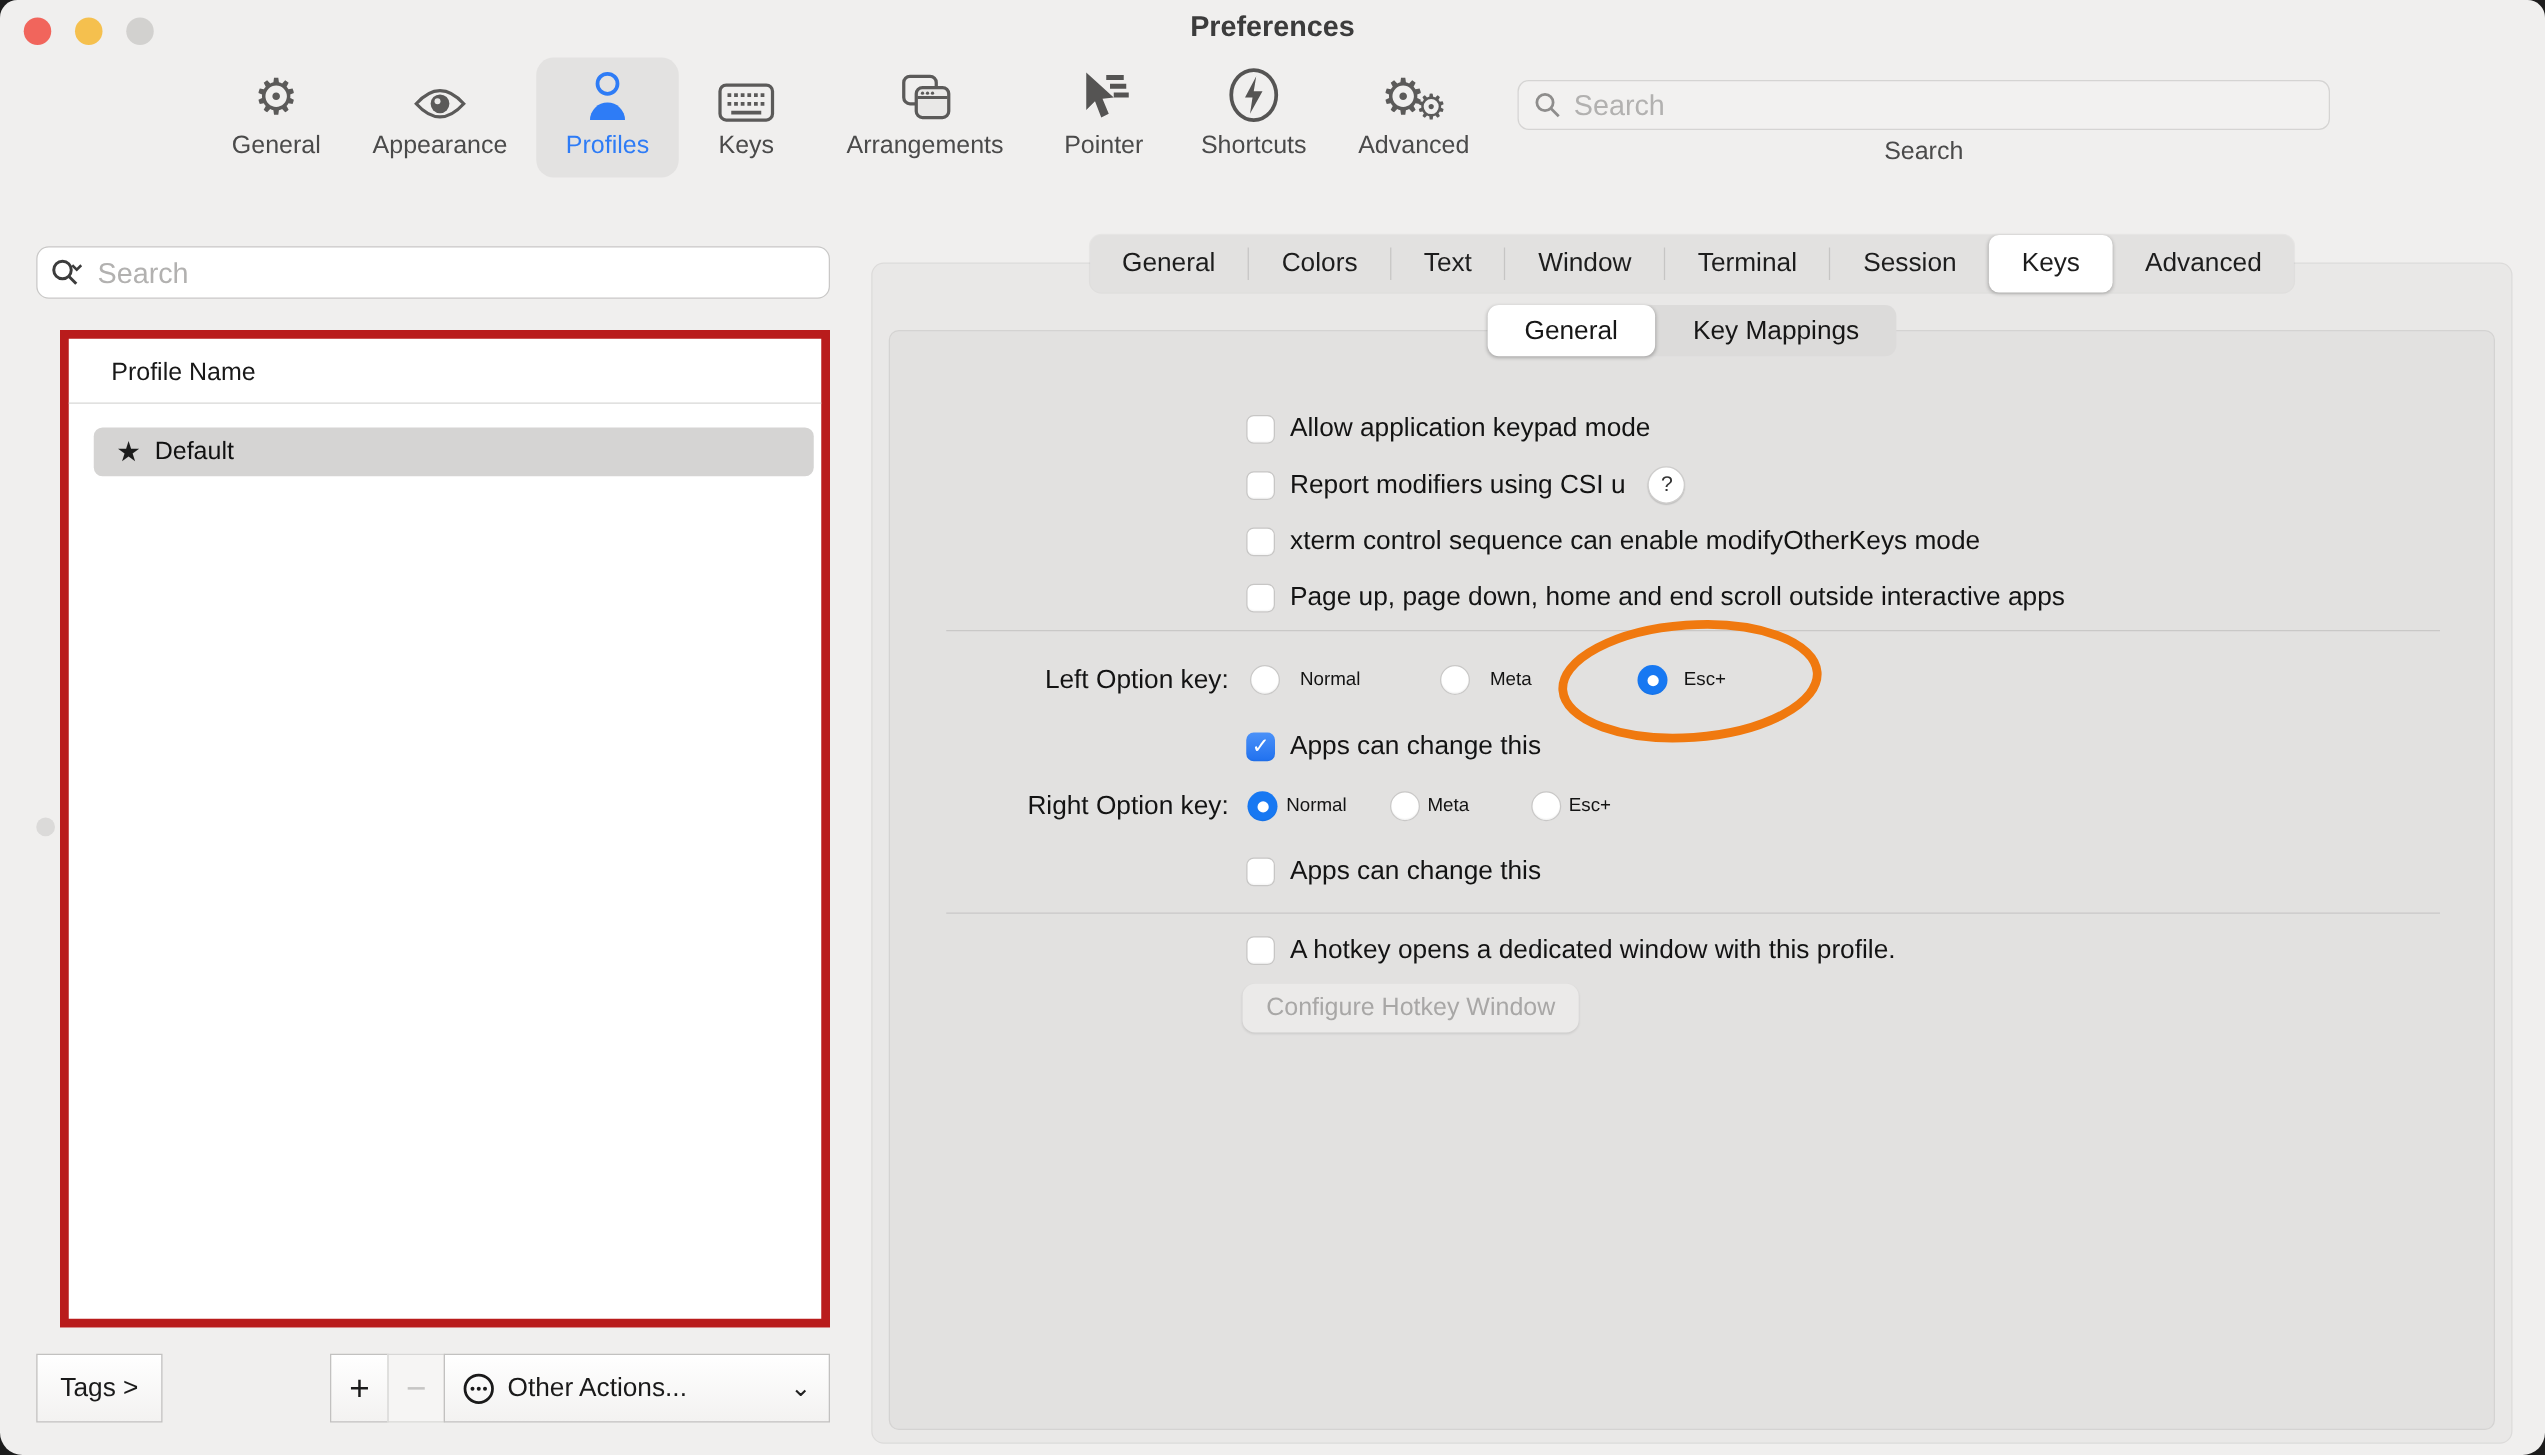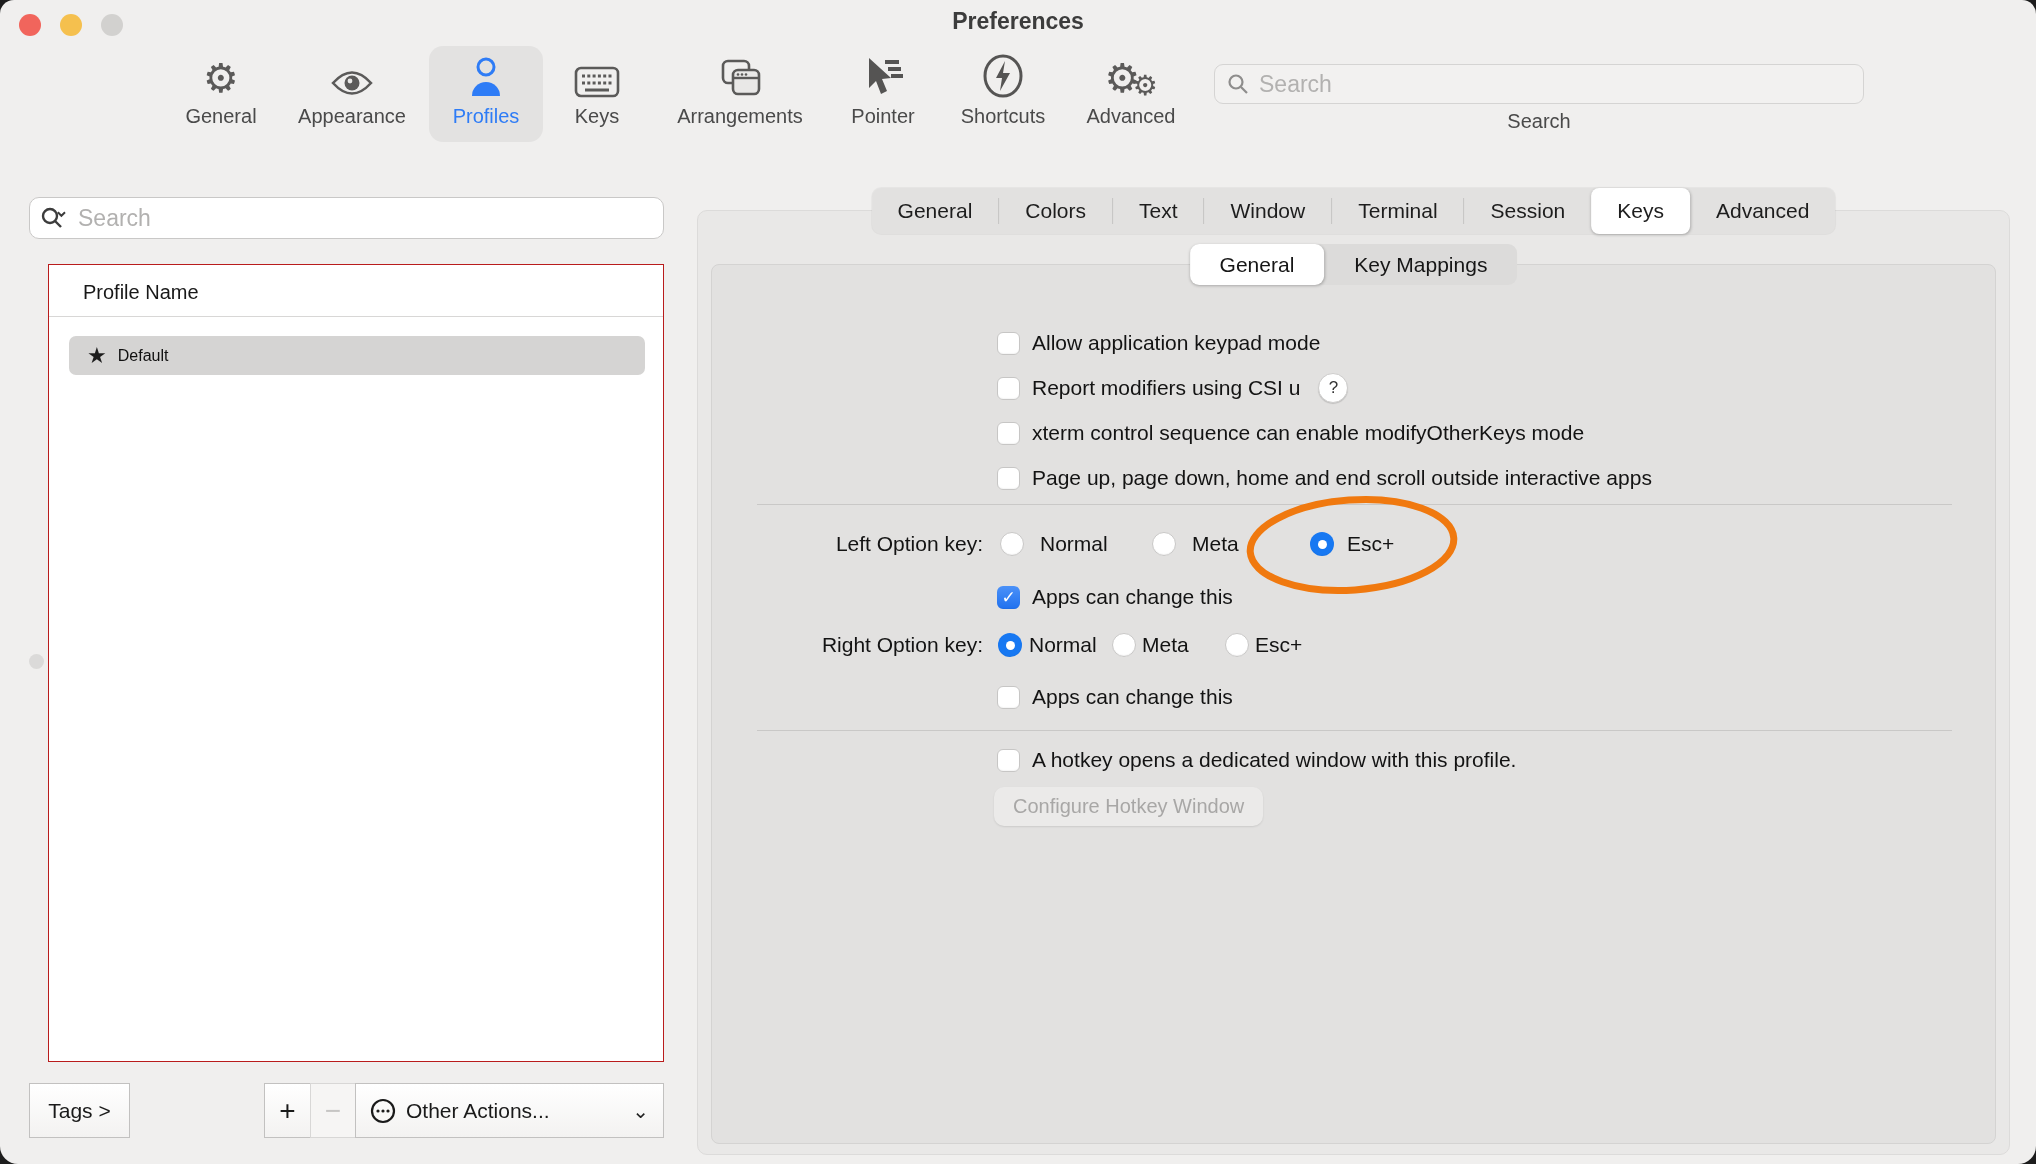--- a/index.html
+++ b/index.html
@@ -27,28 +27,28 @@
   .glyph-gear2{font-size:28px;line-height:24px;color:#5b5a59;margin-left:-8px;}
   #tb-search{left:1214px;top:64px;width:650px;height:40px;background:#f2f1f0;border:1px solid #d5d4d3;
              border-radius:9px;box-sizing:border-box;display:flex;align-items:center;padding:0 12px;gap:10px;}
   #tb-search .ph{font-size:23px;color:#b2b1b0;}
   #tb-search-label{left:1439px;top:110px;width:200px;text-align:center;font-size:20px;color:#4a4a4a;}
 
   
   #side-search{left:29px;top:197px;width:635px;height:42px;background:#ffffff;border:1px solid #c9c8c7;
                border-radius:10px;box-sizing:border-box;display:flex;align-items:center;padding:0 10px;gap:8px;}
   #side-search .ph{font-size:23px;color:#b2b1b0;}
-  #profile-list{left:48px;top:264px;width:616px;height:798px;background:#ffffff;border:1px solid #b91c1c;
+  #profile-list{left:48px;top:264px;width:616px;height:798px;background:#ffffff;border:7px solid #b91c1c;
                 box-sizing:border-box;}
   #list-header{left:34px;top:16px;font-size:20px;color:#181818;}
   #list-header-sep{left:0;top:51px;width:100%;height:1px;background:#d8d7d6;}
   #row-default{left:20px;top:71px;width:576px;height:39px;background:#d5d4d3;border-radius:7px;
                display:flex;align-items:center;padding-left:18px;box-sizing:border-box;gap:11px;}
   #row-default .star{font-size:22px;color:#1c1c1c;}
-  #row-default .nm{font-size:16px;color:#111;}
+  #row-default .nm{font-size:20px;color:#111;}
   .bottom-btn{top:1083px;height:55px;box-sizing:border-box;border:1px solid #c2c1c0;
               background:linear-gradient(#ffffff,#f3f2f1);display:flex;align-items:center;justify-content:center;
               font-size:21px;color:#1a1a1a;}
   #btn-tags{left:29px;width:101px;}
   #btn-add{left:264px;width:47px;font-size:28px;font-weight:300;}
   #btn-remove{left:310px;width:46px;font-size:28px;color:#c6c5c4;background:#f6f5f4;border-color:#d8d7d6;}
   #btn-actions{left:355px;width:309px;justify-content:flex-start;padding:0 14px;gap:10px;}
   #btn-actions .chev{margin-left:auto;font-size:20px;color:#222;}
   #splitter-dot{left:29px;top:654px;width:15px;height:15px;border-radius:50%;background:#dbdad9;}
 
@@ -74,21 +74,21 @@
               display:flex;align-items:center;justify-content:center;font-size:17px;font-weight:bold;}
   .help-btn{width:28px;height:28px;border-radius:50%;background:#ffffff;border:1px solid #cecdcc;
             box-shadow:0 1px 1px rgba(0,0,0,0.15);display:flex;align-items:center;justify-content:center;
             font-size:17px;color:#333;margin-left:6px;}
   .sep{height:1px;background:#c9c8c7;left:45px;width:1195px;}
   .optlabel{height:28px;line-height:28px;font-size:21px;color:#131313;text-align:right;right:1012px;}
   .radio{width:24px;height:24px;border-radius:50%;background:#ffffff;border:1px solid #c9c8c7;
          box-sizing:border-box;box-shadow:inset 0 -1px 1px rgba(0,0,0,0.05);}
   .radio.sel{background:#1778f2;border:none;display:flex;align-items:center;justify-content:center;}
   .radio.sel::after{content:"";width:9px;height:9px;border-radius:50%;background:#ffffff;display:block;}
-  .rlabel{height:28px;line-height:28px;font-size:21px;color:#131313;}
+  .rlabel{height:28px;line-height:28px;font-size:15px;color:#131313;}
   #cfg-btn{left:282px;top:522px;height:39px;padding:0 19px;background:#ebeae9;border-radius:10px;
            display:flex;align-items:center;font-size:20px;color:#a8a7a6;
            box-shadow:0 1px 2px rgba(0,0,0,0.10);}
   svg{display:block;}
 </style>
 </head>
 <body>
 
 <div id="stage">
  <div id="window">

